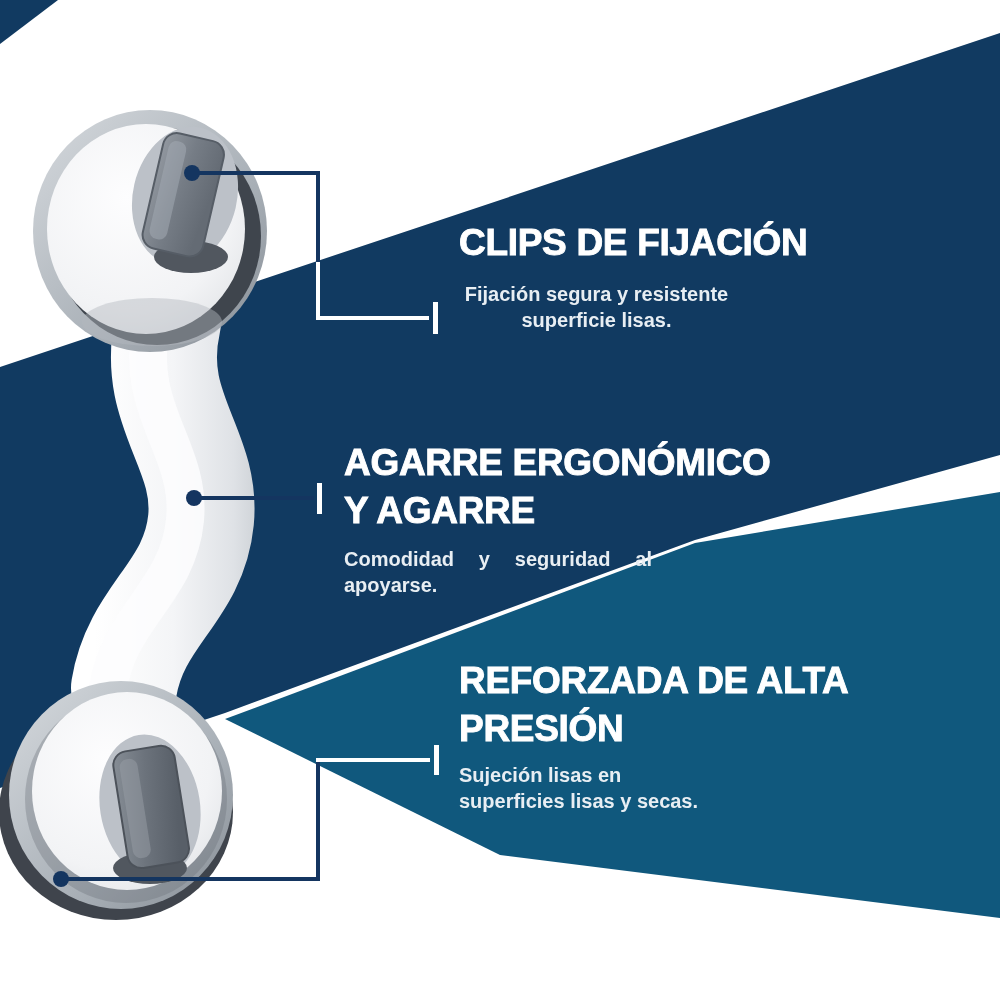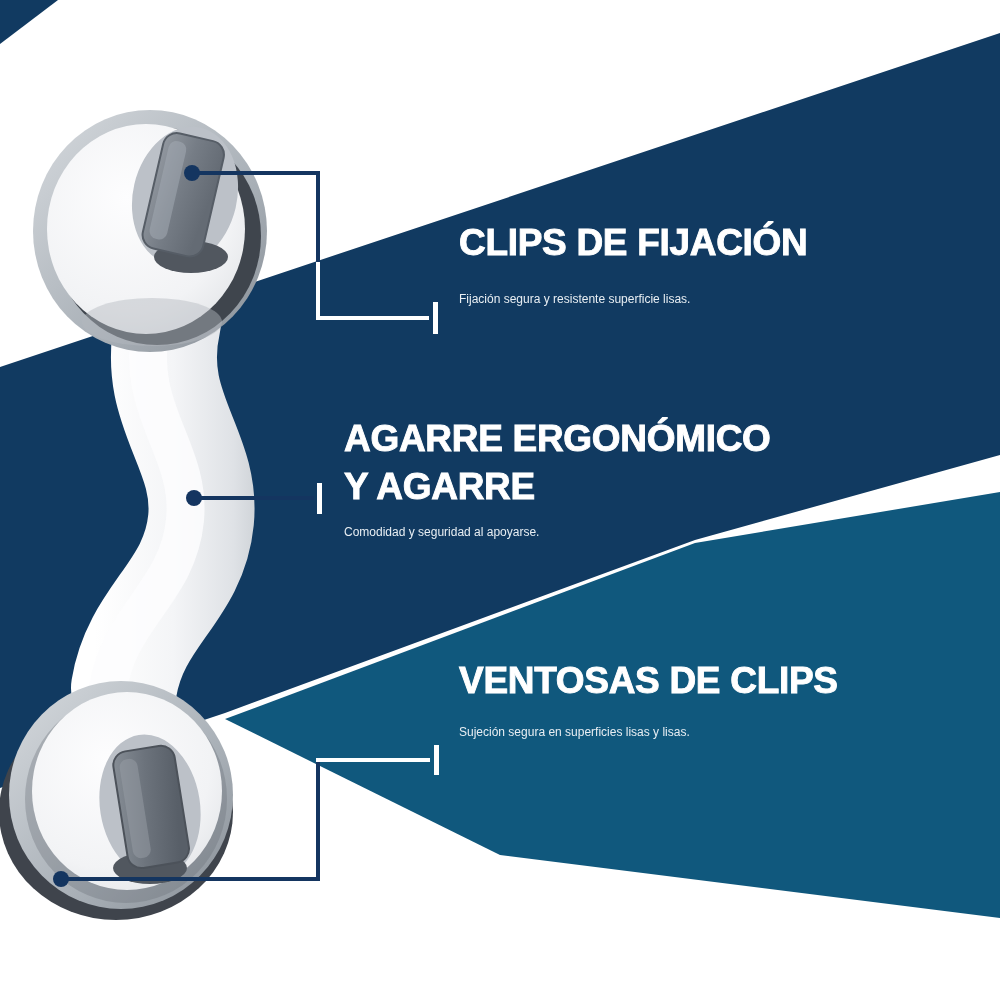--- a/index.html
+++ b/index.html
@@ -7,27 +7,27 @@
     position:relative;width:1000px;height:1000px;overflow:hidden;
     background:#ffffff;font-family:"Liberation Sans",sans-serif;
   }
   svg{position:absolute;left:0;top:0;}
   .callout{position:absolute;color:#ffffff;}
   .hl{
     font-weight:bold;font-size:37px;line-height:48px;letter-spacing:-0.3px;
     -webkit-text-stroke:0.9px #ffffff;white-space:nowrap;
   }
   .body{
-    font-size:12px;line-height:36px;font-weight:400;color:var(--body_text);
+    font-size:20px;line-height:26px;font-weight:700;color:var(--body_text);
     -webkit-text-stroke:0;letter-spacing:0;
   }
-  #c1{left:459px;top:219px;}
+  #c1{left:459px;top:219px;text-align:center;}
   #c1 .body{margin-top:14px;width:275px;}
-  #c2{left:344px;top:415px;}
-  #c2 .body{margin-top:3px;width:308px;text-align:justify;}
+  #c2{left:344px;top:439px;}
+  #c2 .body{margin-top:11px;width:308px;text-align:justify;}
   #c3{left:459px;top:657px;}
   #c3 .body{margin-top:9px;width:240px;}
 </style>
 </head>
 <body>
 
 <div class="canvas">
 
   <svg width="1000" height="1000" viewBox="0 0 1000 1000">
     <polygon points="0,0 58,0 0,44" style="fill:var(--navy)"></polygon>
@@ -125,17 +125,18 @@
     <div class="body">Fijación segura y resistente superficie lisas.</div>
   </div>
 
   <div class="callout" id="c2">
     <div class="hl">AGARRE ERGONÓMICO</div>
     <div class="hl">Y AGARRE</div>
     <div class="body">Comodidad y seguridad al apoyarse.</div>
   </div>
 
   <div class="callout" id="c3">
-    <div class="hl">VENTOSAS DE CLIPS</div>
-    <div class="body">Sujeción segura en superficies lisas y lisas.</div>
+    <div class="hl">REFORZADA DE ALTA</div>
+    <div class="hl">PRESIÓN</div>
+    <div class="body">Sujeción lisas en superficies lisas y secas.</div>
   </div>
 
 </div>
 
 </body></html>

